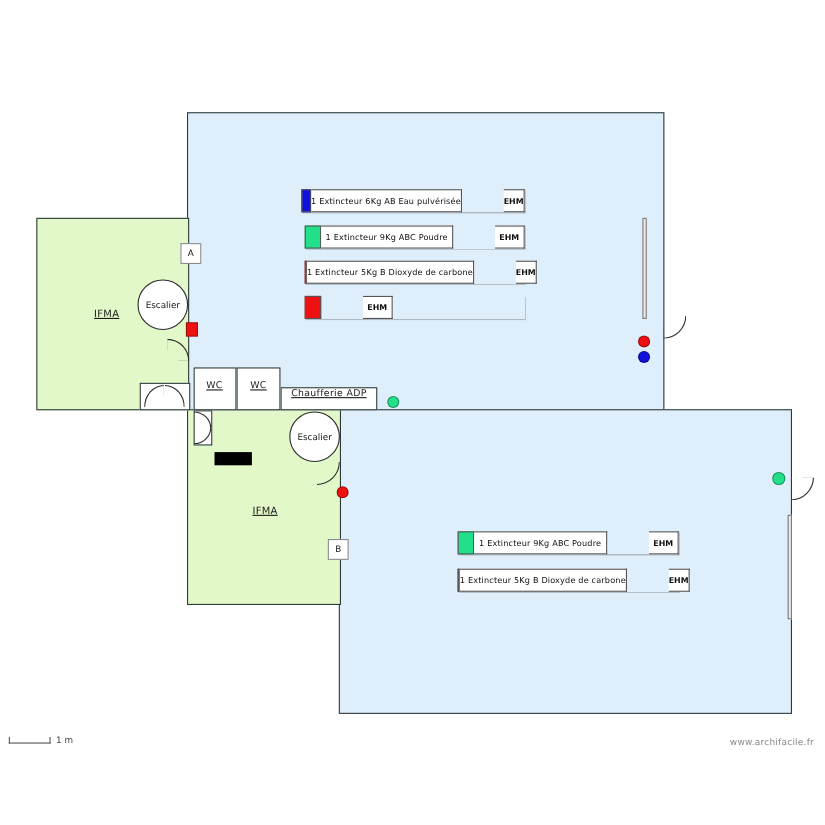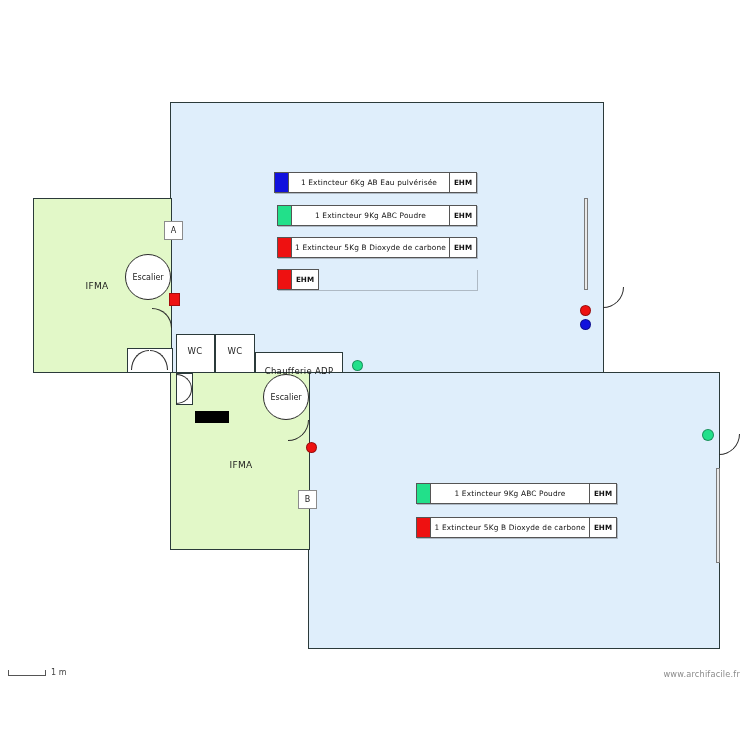--- a/index.html
+++ b/index.html
@@ -34,20 +34,21 @@
     background: #ffffff;
     border: 1.4px solid #2b3a3a;
   }
   .room-label {
     position: absolute;
     font-size: 8.5px;
     color: #1b1b1b;
     white-space: nowrap;
     letter-spacing: .3px;
     transform: translate(-50%, -50%);
+    text-decoration: underline;
   }
   .room-label.big { font-size: 9px; }
   .wall-white {
     position: absolute;
     background: #ffffff;
   }
 
   
   .stair {
     position: absolute;
@@ -145,20 +146,21 @@
     background: #ffffff;
     border: 1.1px solid #555;
     border-left: none;
     box-sizing: border-box;
     display: flex;
     align-items: center;
     justify-content: center;
     font-size: 7.2px;
     color: #111;
     font-weight: 600;
+    margin-left: 38px;
   }
 
   
   .scalebar {
     position: absolute;
     left: 8px;
     top: 668px;
     display: flex;
     align-items: center;
     gap: 5px;
@@ -201,21 +203,21 @@
   <div class="room room-green" style="left:170px; top:372px; width:140px; height:178px;"></div>
   <div class="room-label big" style="left:241px; top:465px;">IFMA</div>
 
   <div class="room room-white" style="left:176px; top:334px; width:39px; height:39px;"></div>
   <div class="room-label" style="left:195px; top:351px;">WC</div>
 
   <div class="room room-white" style="left:215px; top:334px; width:40px; height:39px;"></div>
   <div class="room-label" style="left:235px; top:351px;">WC</div>
 
   <div class="room room-white" style="left:255px; top:352px; width:88px; height:21px;"></div>
-  <div class="room-label" style="left:299px; top:371px;">Chaufferie ADP</div>
+  <div class="room-label" style="left:299px; top:358px;">Chaufferie ADP</div>
 
   <div class="room room-white" style="left:176px; top:373px; width:17px; height:32px;"></div>
 
   <div class="wall-white" style="left:127px; top:349px; width:45px; height:24px;"></div>
   <div class="room room-white" style="left:127px; top:348px; width:46px; height:25px;"></div>
 
   <div class="stair" style="left:125px; top:254px; width:46px; height:46px;">
     <span>Escalier</span>
   </div>
   <div class="stair" style="left:263px; top:374px; width:46px; height:46px;">

